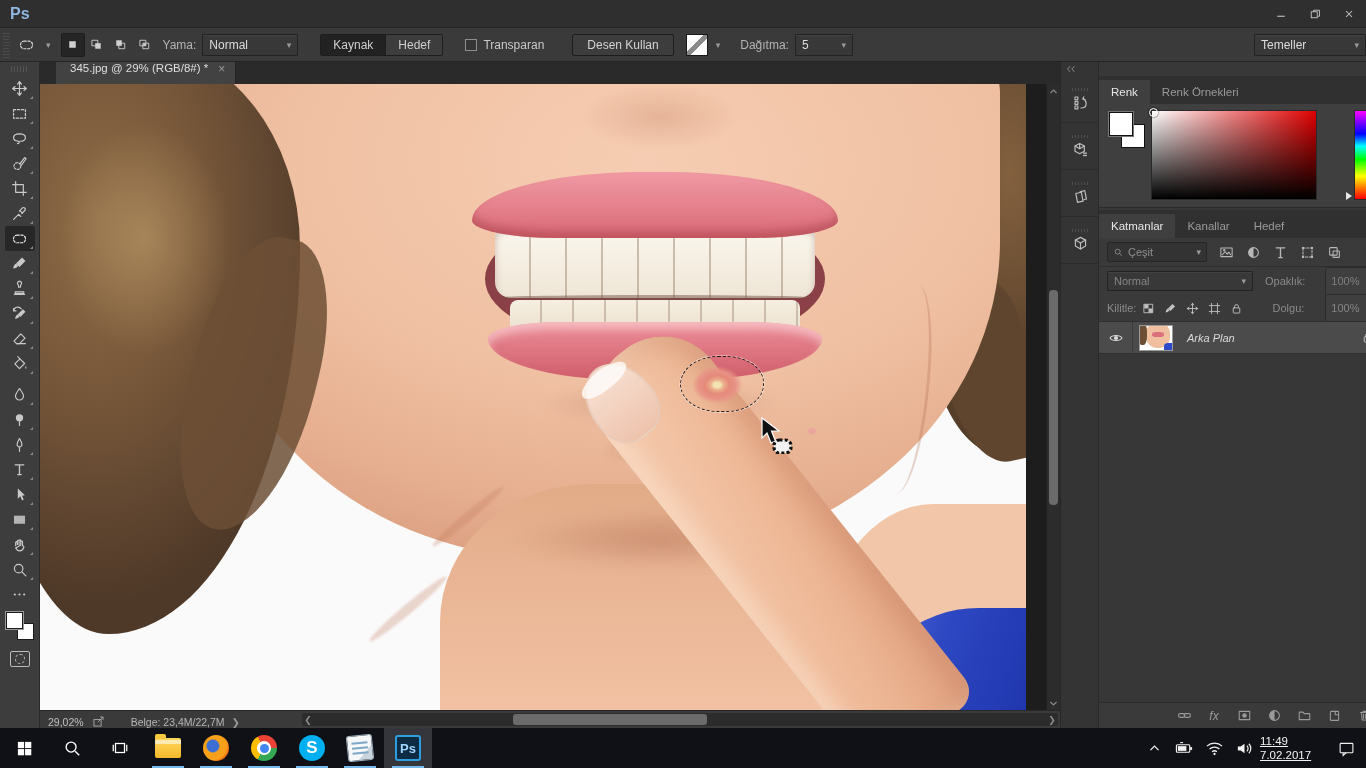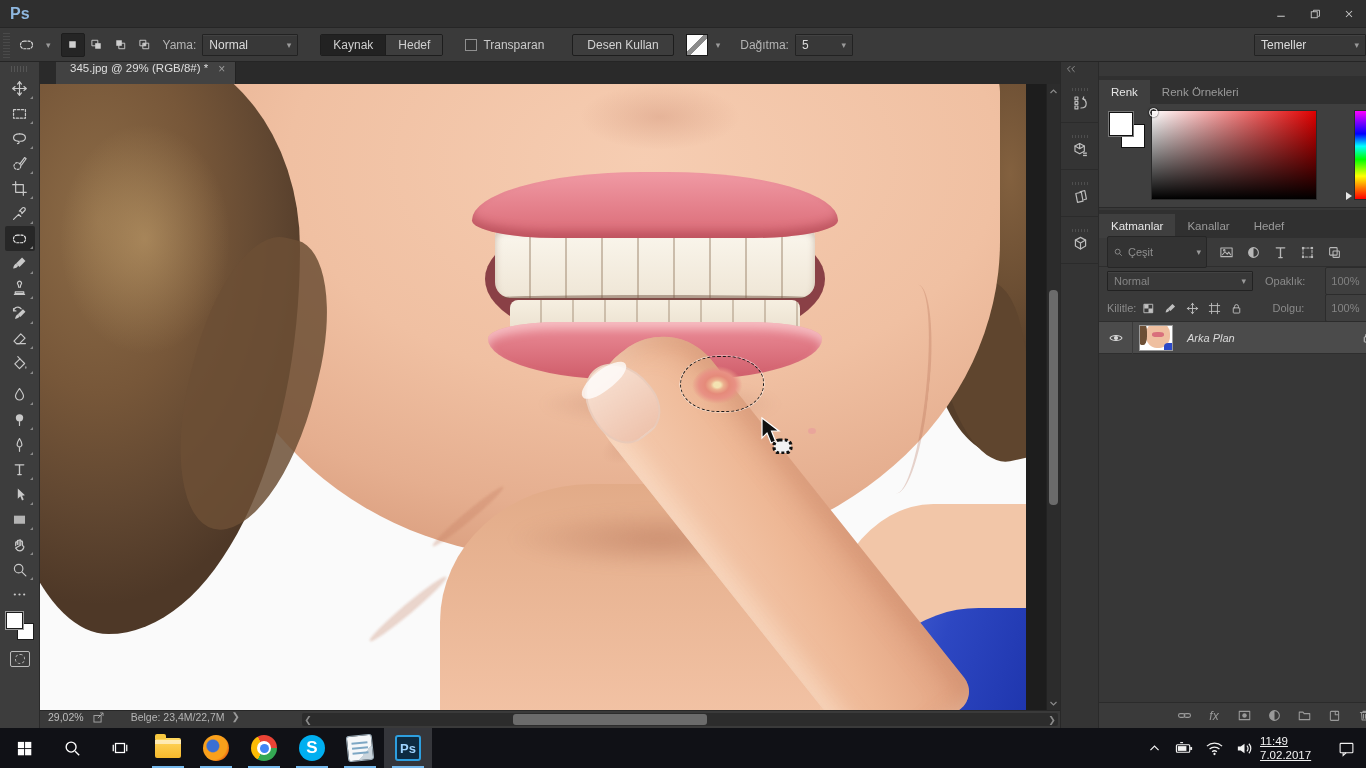--- a/index.html
+++ b/index.html
@@ -75,21 +75,21 @@
   #canvasrow { height:626px; display:flex; background:#1d1d1d; position:relative; }
   #photo { position:relative; width:986px; height:626px; background:#fafafa; overflow:hidden; }
   #paste { width:20px; background:#1d1d1d; }
   #vscroll { width:14px; background:#2c2c2c; border-left:1px solid #222; position:relative; }
   #vscroll .arr { position:absolute; left:0; width:13px; height:14px; color:#8a8a8a; display:flex;
     align-items:center; justify-content:center; }
   #vthumb { position:absolute; left:2px; top:206px; width:9px; height:215px; background:#6b6b6b; border-radius:4px; }
 
   
   #statusrow { height:18px; background:#3a3a3a; border-top:1px solid #272727; display:flex;
-    align-items:flex-start; font-size:10.5px; color:#bdbdbd; position:relative; }
+    align-items:flex-end; font-size:10.5px; color:#bdbdbd; position:relative; }
   #statusrow .zoomtxt { margin:0 8px 0 8px; }
   #statusrow .exp { color:#a8a8a8; margin-right:26px; }
   #statusrow .belge { color:#b5b5b5; }
   #statusrow .sarr { color:#9a9a9a; font-size:10px; margin:0 7px; }
   #htrack { position:absolute; left:262px; right:2px; top:2px; bottom:2px; background:#2c2c2c; border-radius:2px; }
   #hthumb { position:absolute; left:211px; width:194px; top:1px; bottom:1px; background:#6b6b6b; border-radius:3px; }
   #htrack .harr { position:absolute; top:0; bottom:0; width:12px; color:#8a8a8a; display:flex;
     align-items:center; justify-content:center; font-size:9px; }
 
   
@@ -119,21 +119,21 @@
     border:1.5px solid #fff; box-shadow:0 0 2px #000; }
   #huestrip { position:absolute; right:10px; top:6px; width:22px; height:90px; border:1px solid #2a2a2a;
     background:linear-gradient(to bottom,#ff00ff,#7b00ff 13%,#0000ff 26%,#00ffff 40%,#00ff00 55%,#ffff00 74%,#ff7b00 87%,#ff0000); }
   #huemark { position:absolute; right:34px; top:88px; width:0; height:0;
     border-top:4px solid transparent; border-bottom:4px solid transparent; border-left:6px solid #e8e8e8; }
 
   #layerspanel { flex:1; display:flex; flex-direction:column; background:#3a3a3a; margin-top:2px; }
   .lrow { display:flex; align-items:center; padding:0 8px; font-size:11px; color:#b0b0b0; }
   #filterrow { height:29px; border-bottom:1px solid #2e2e2e; gap:6px; }
   #filterbox { display:flex; align-items:center; gap:4px; background:#333; border:1px solid #262626;
-    height:32px; width:100px; padding:0 5px; color:#8f8f8f; border-radius:2px; }
+    height:20px; width:100px; padding:0 5px; color:#8f8f8f; border-radius:2px; }
   #filtericons { display:flex; gap:5px; margin-left:2px; color:#b8b8b8; }
   .fic { width:22px; height:20px; display:flex; align-items:center; justify-content:center; }
   #ftoggle { margin-left:auto; width:11px; height:11px; border-radius:50%; background:#e2e2e2; box-shadow:0 1px 2px #1a1a1a; }
   #blendrow { height:28px; gap:4px; }
   #blendrow .ddn, #lockrow .valbox { color:#858585; }
   #blenddd { width:146px; height:20px; }
   .dimlabel { color:#8a8a8a; margin-left:8px; }
   .valbox { display:flex; align-items:center; background:#3f3f3f; border:1px solid #2c2c2c; height:28px;
     padding:0 5px; color:#808080; border-radius:2px; margin-left:16px; }
   #lockrow { height:27px; border-bottom:1px solid #2e2e2e; gap:5px; }

